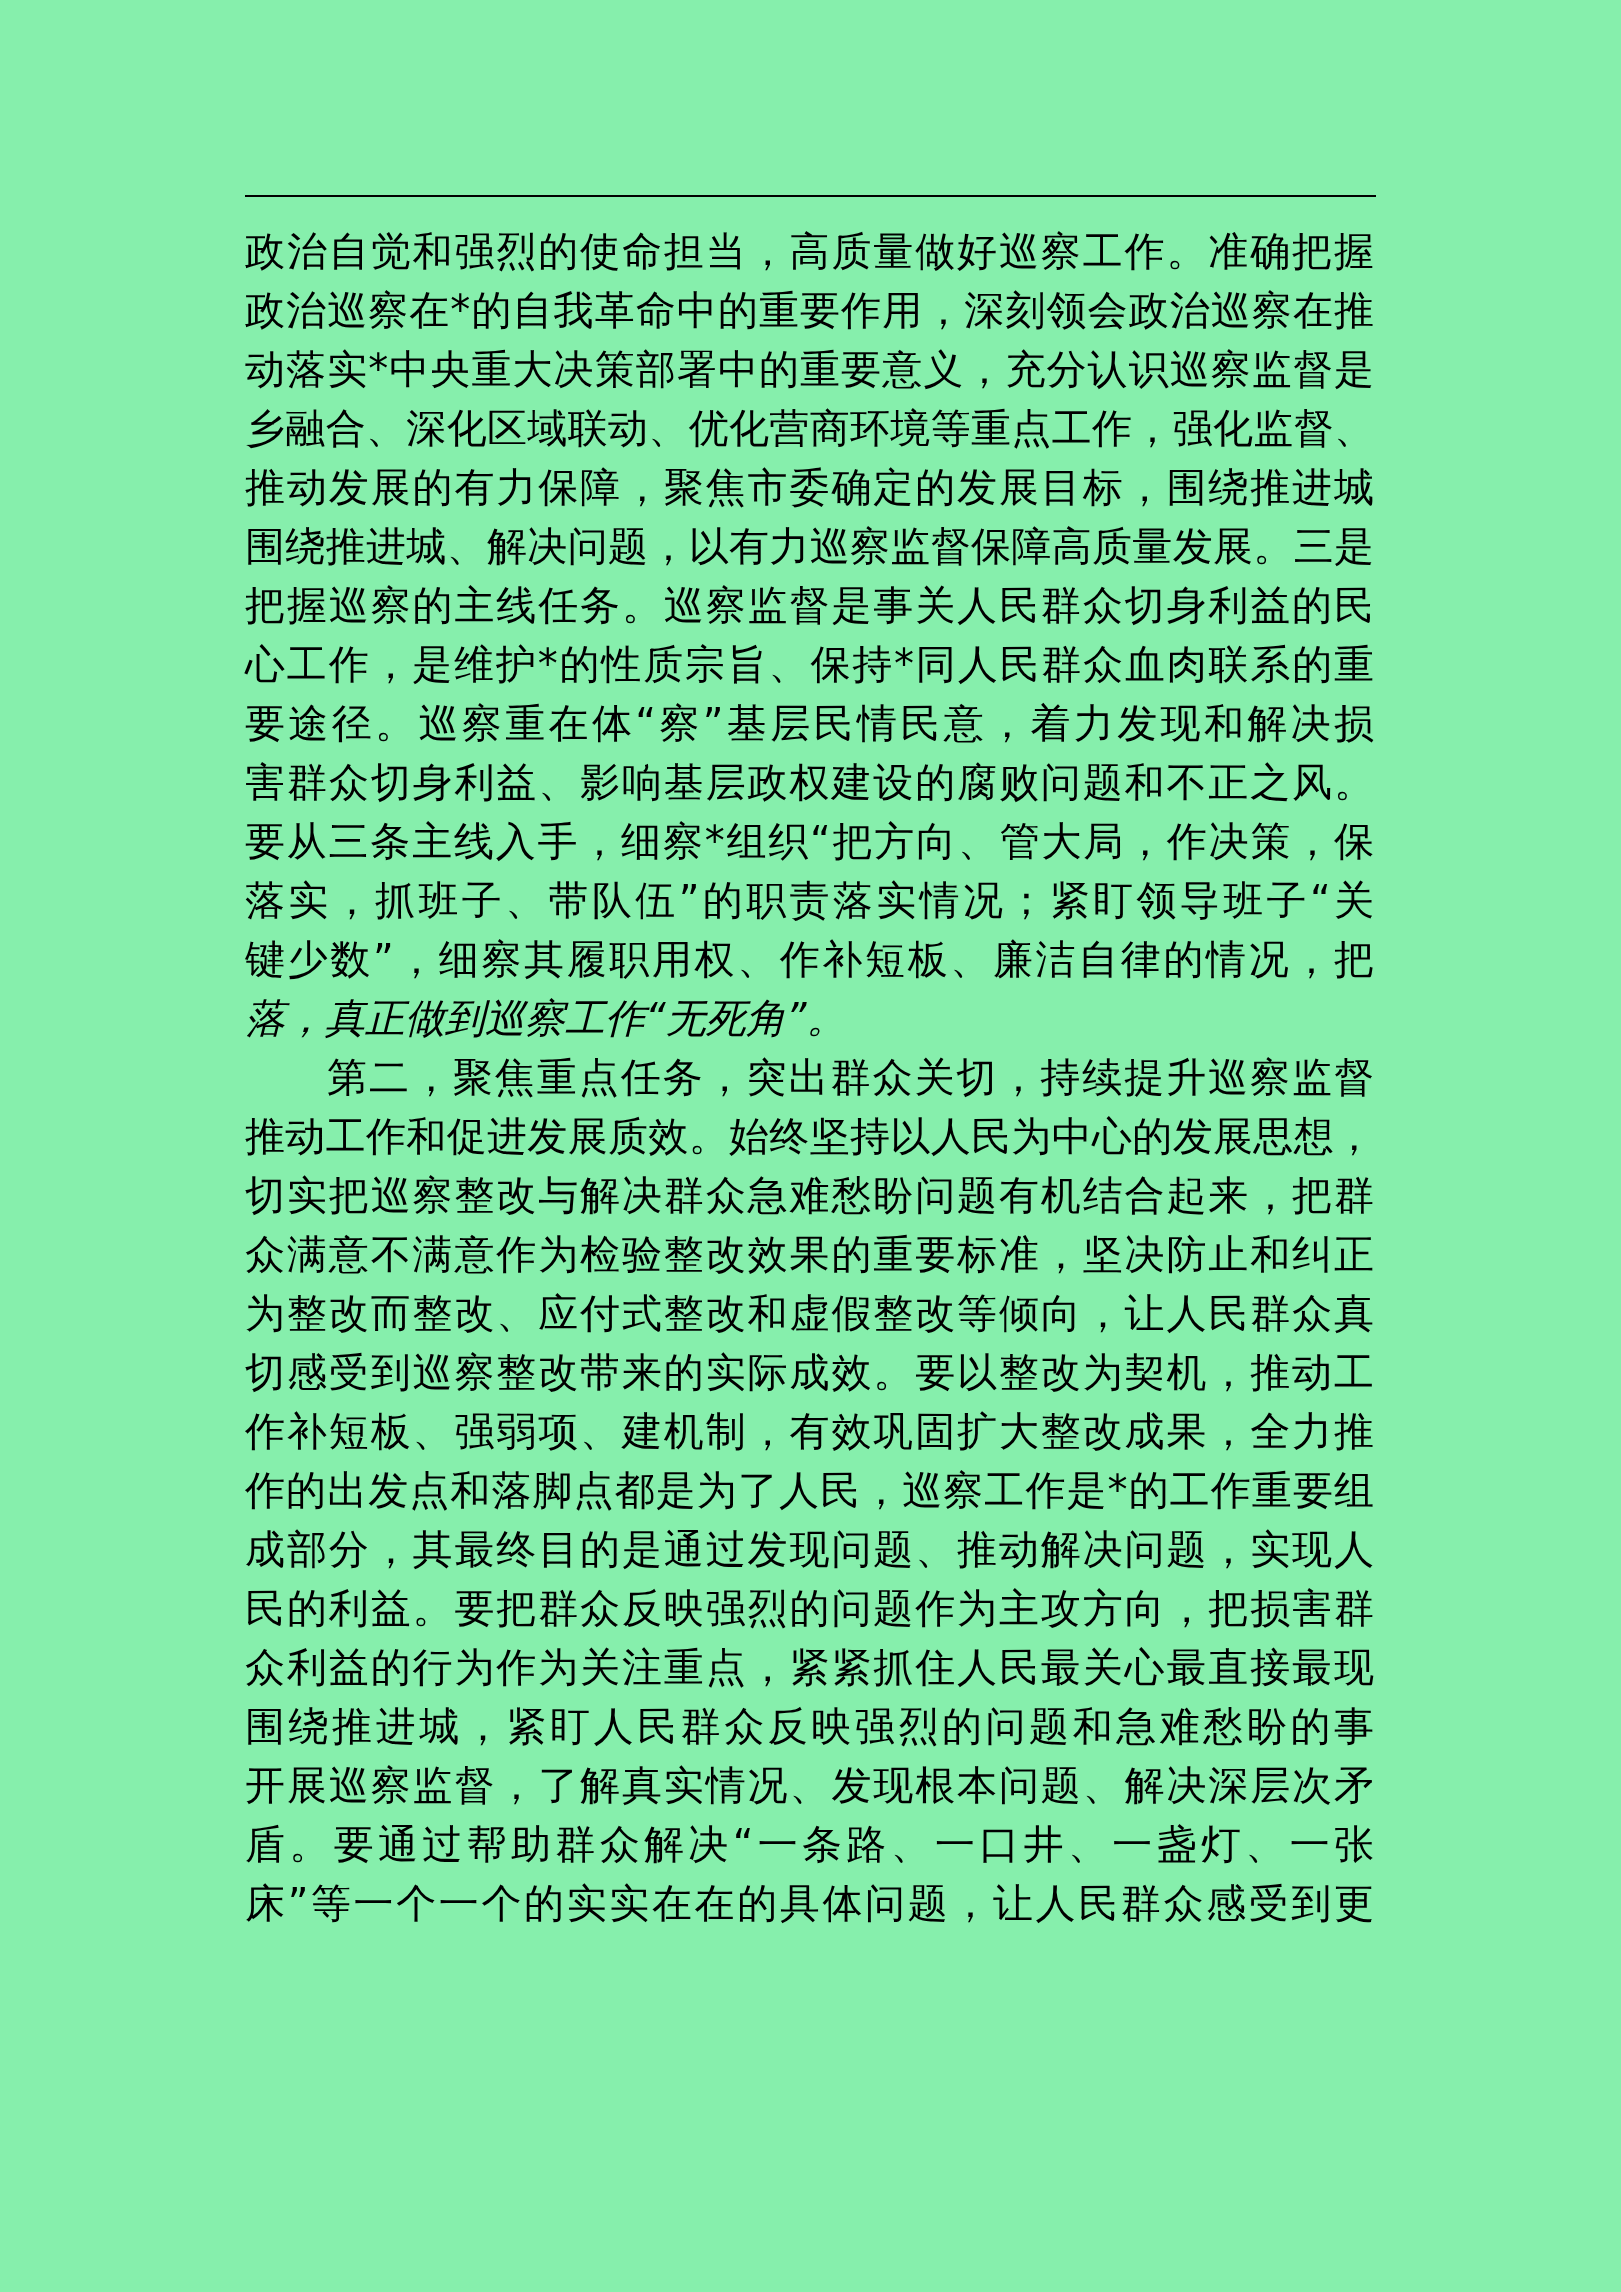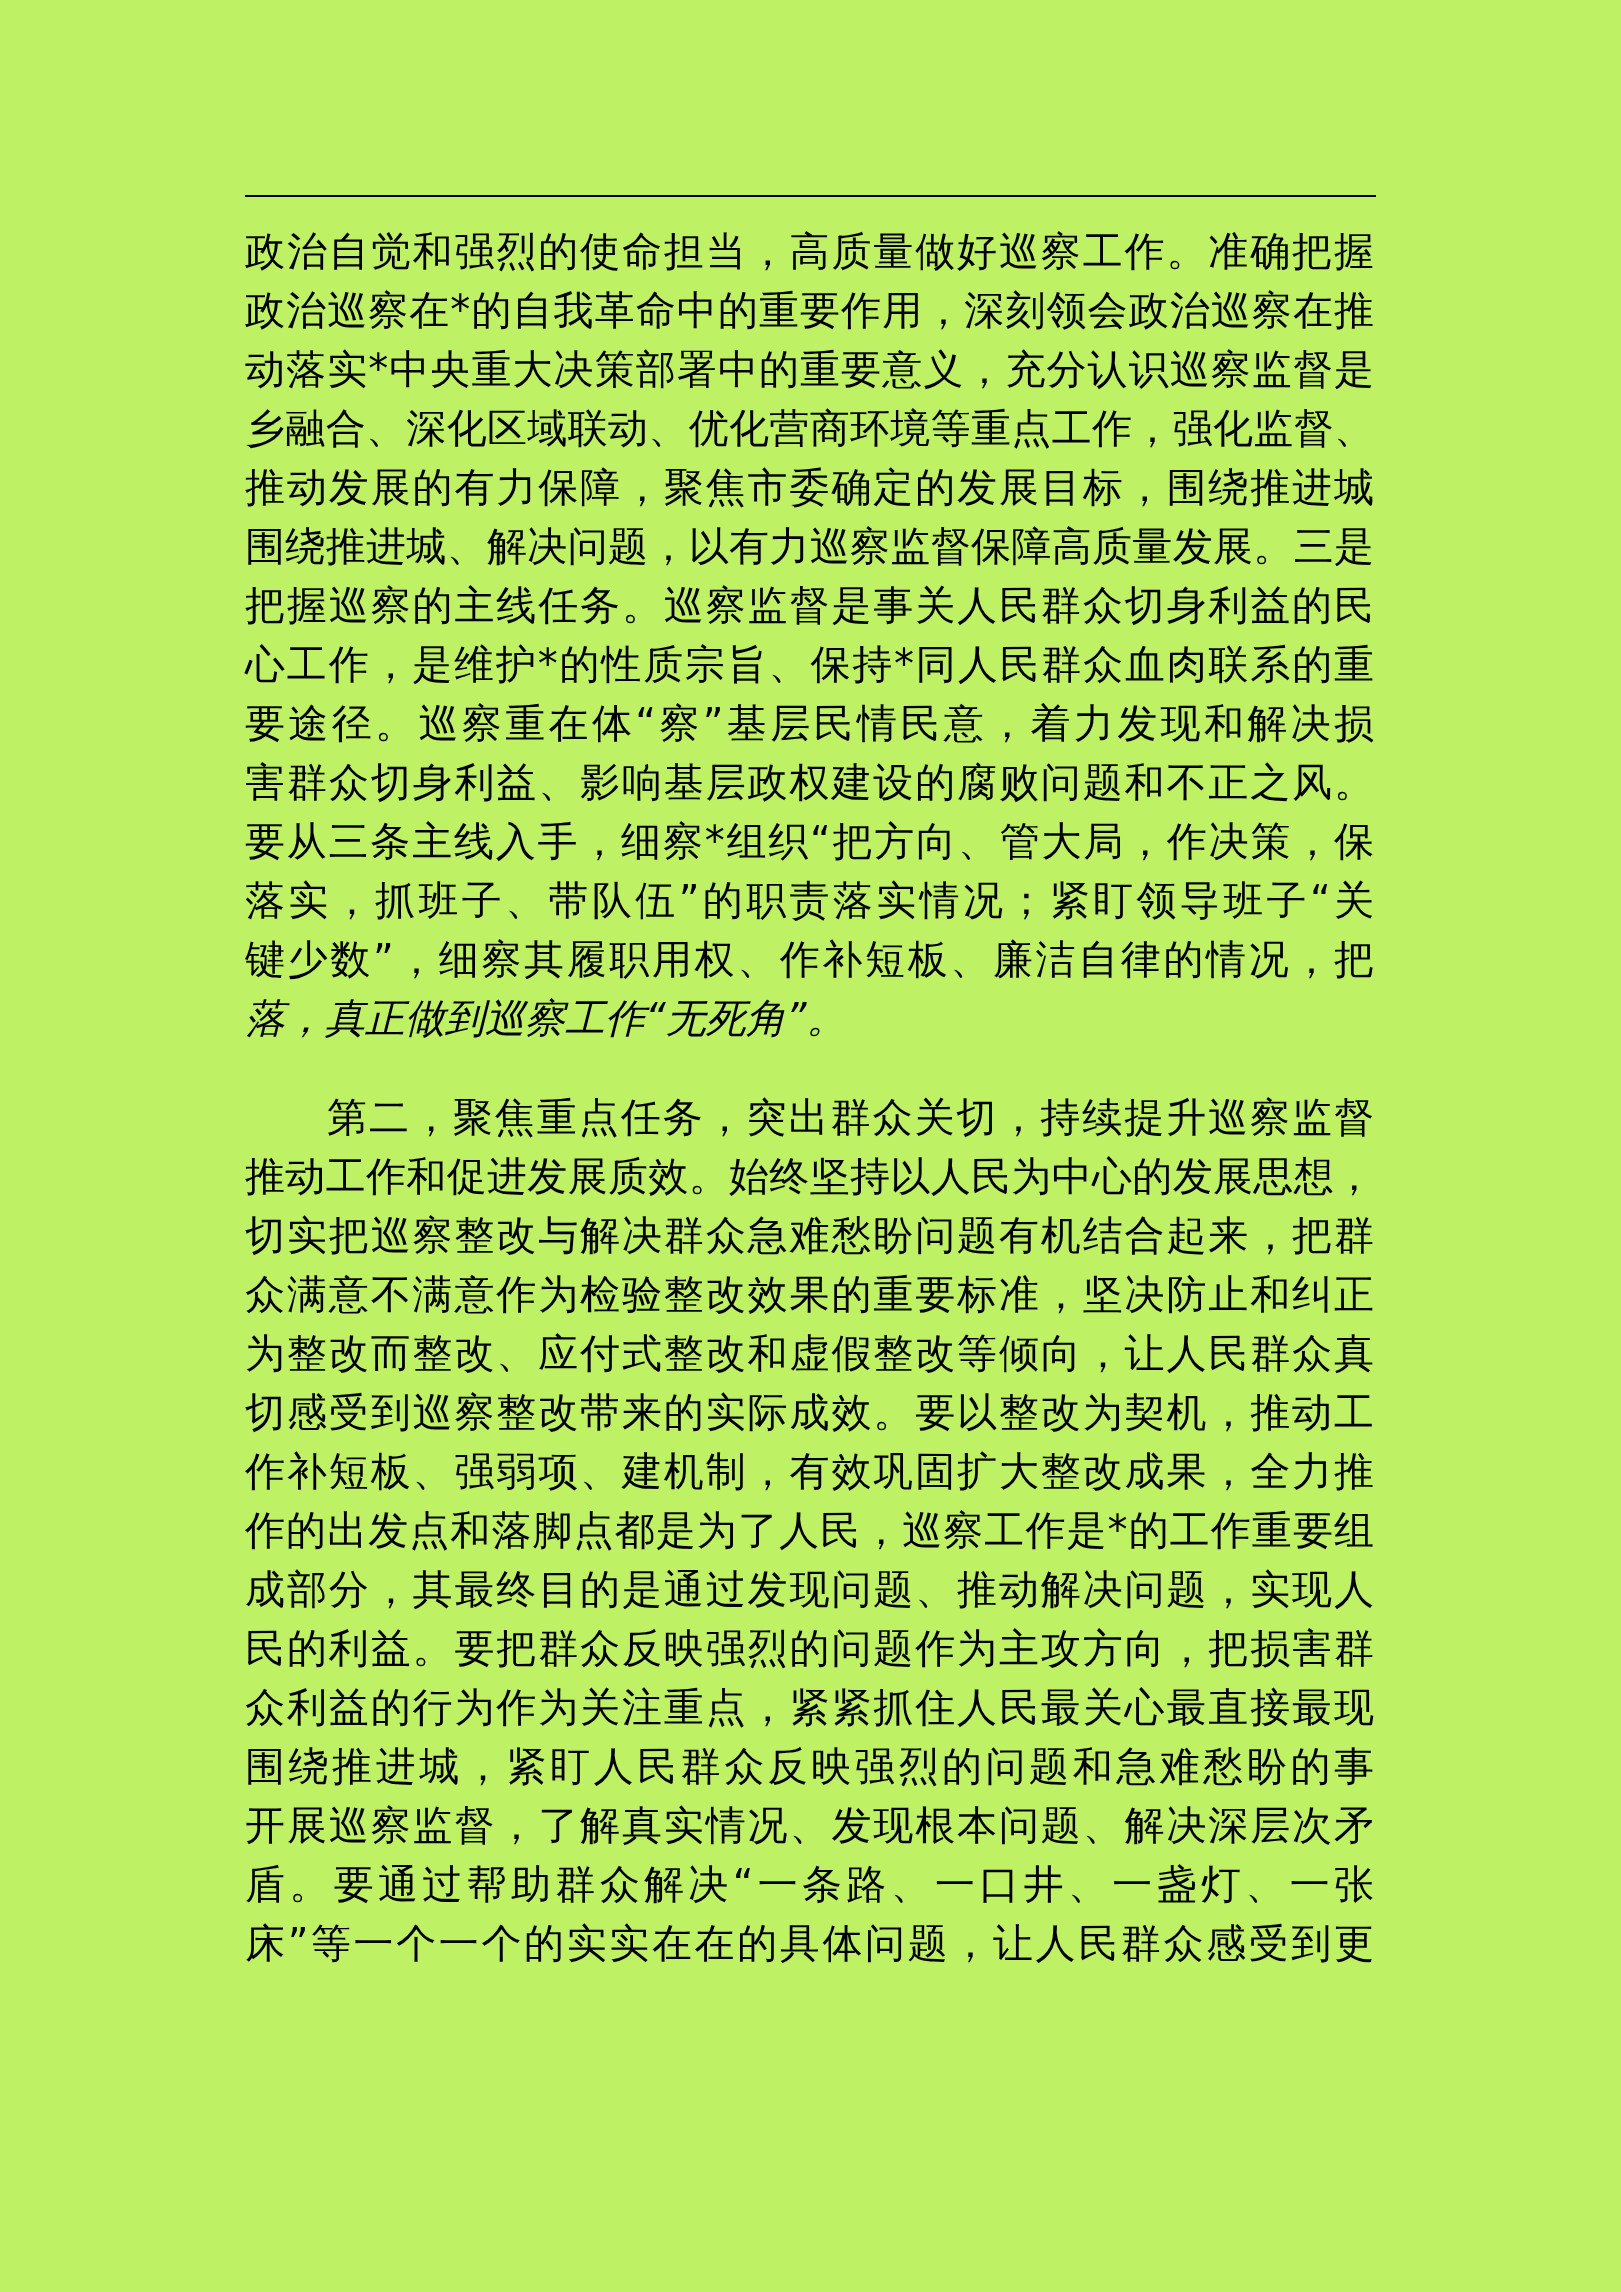--- a/index.html
+++ b/index.html
@@ -12,21 +12,21 @@
       height: 2293px;
       position: relative;
       overflow: hidden;
     }
     .page {
       position: absolute;
       left: 0;
       top: 0;
       width: 1621px;
       height: 2293px;
-      background: #bef264;
+      background: #86efac;
     }
     .header-rule {
       position: absolute;
       left: 245px;
       top: 195px;
       width: 1131px;
       height: 2px;
       background: #000000;
     }
     .body-text {
@@ -46,21 +46,20 @@
       text-align: justify;
       text-align-last: justify;
       letter-spacing: 0;
     }
     .line.last {
       text-align-last: left;
       font-style: italic;
     }
     .line.indent {
       padding-left: 82px;
-      margin-top: 40px;
     }
   </style>
 </head>
 <body>
 
 <div class="page">
   <div class="header-rule"></div>
 
   <div class="body-text">
 

